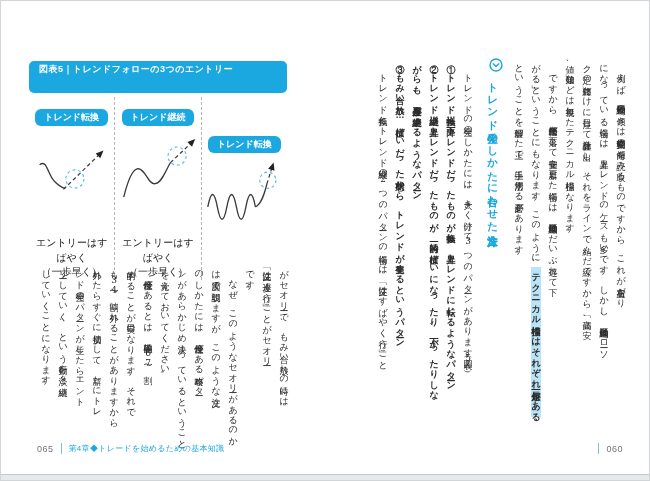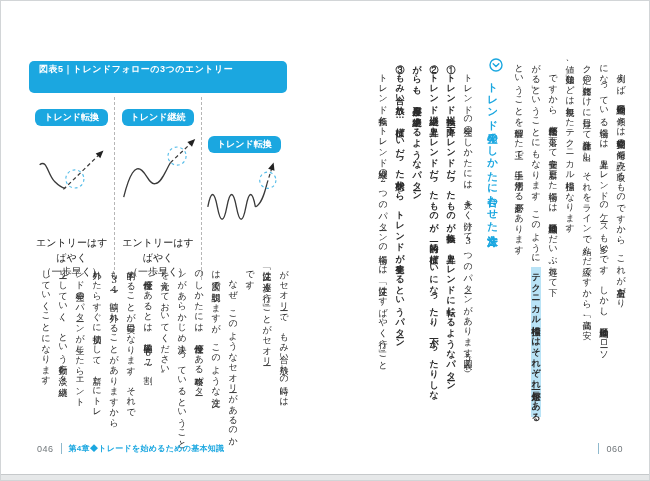--- a/index.html
+++ b/index.html
@@ -49,21 +49,21 @@
   }
   .curve{margin-top:4px;}
   .caption{font-size:10px;color:#222;text-align:center;line-height:1.45;margin-top:10px;}
 
   
   .footer{position:absolute;top:442px;display:flex;align-items:center;gap:7px;}
   .footer-left{left:36px;}
   .footer-right{right:26px;}
   .pagenum{font-size:9px;color:#70767a;letter-spacing:0.5px;}
   .rule{width:1px;height:11px;background:#8fb9cd;}
-  .chapter{font-size:8px;font-weight:700;color:var(--accent);letter-spacing:0.3px;}
+  .chapter{font-size:8px;font-weight:400;color:var(--accent);letter-spacing:0.3px;}
 </style>
 </head>
 <body>
 
 <div class="sheet">
 
   <div class="figure">
     <div class="fig-bar">図表5｜トレンドフォローの3つのエントリー</div>
     <div class="fig-panels">
 
@@ -121,21 +121,21 @@
       <p>　優位性があるとは、確率的に6〜7割</p>
       <p>的中することが目安になります。それで</p>
       <p>も3〜4割は外れることがありますから、</p>
       <p>外れたらすぐに損切りして、新たにトレ</p>
       <p>ンド発生のパターンが生じたらエント</p>
       <p>リーしていく、という行動を淡々と継続</p>
       <p>していくことになります。</p>
     </div>
 
   <div class="footer footer-left">
-    <span class="pagenum">046</span>
+    <span class="pagenum">065</span>
     <span class="rule"></span>
     <span class="chapter">第4章◆トレードを始めるための基本知識</span>
   </div>
 
   <div class="v-body right-body">
     <div style="display:contents;"><p>　例えば、移動平均線の傾きは価格変動の傾向を読み取るものですから、これが右肩上がり</p><p>になっている場合には、上昇トレンドのケースも多いです。しかし、移動平均線は「ローソ</p><p>ク足の終値」だけに注目して計算値を出し、それをラインで結んだ線ですから、「高値、安</p><p>値、始値」などは無視したテクニカル指標になります。</p><p>　ですから、突然価格が下落して安値を更新した場合には、移動平均線は「だいぶ遅れて下</p><p><span>がる」ということにもなります。このように、</span><span class="hl">テクニカル指標にはそれぞれ一長一短がある</span><span></span></p><p>ということを理解した上で、上手に活用する必要があります。</p></div>
 
     <div class="v-heading">
       <svg class="h-icon" viewBox="0 0 14 14">
         <circle cx="7" cy="7" r="6" fill="none" stroke="#1ba7e0" stroke-width="1.4"></circle>

